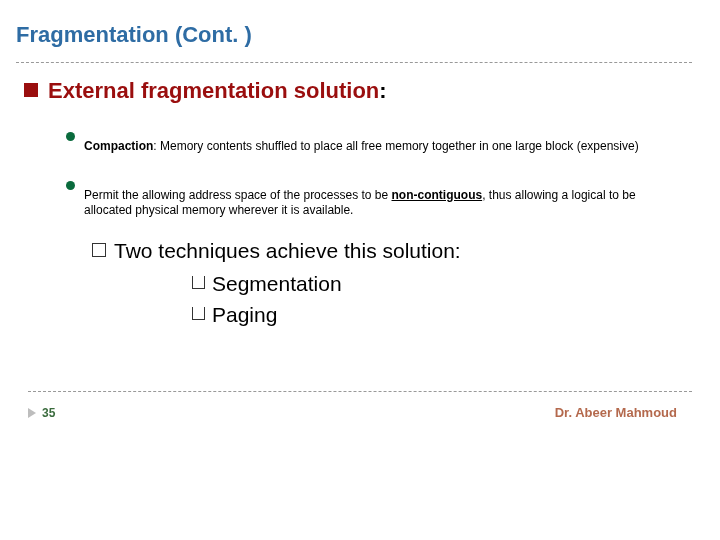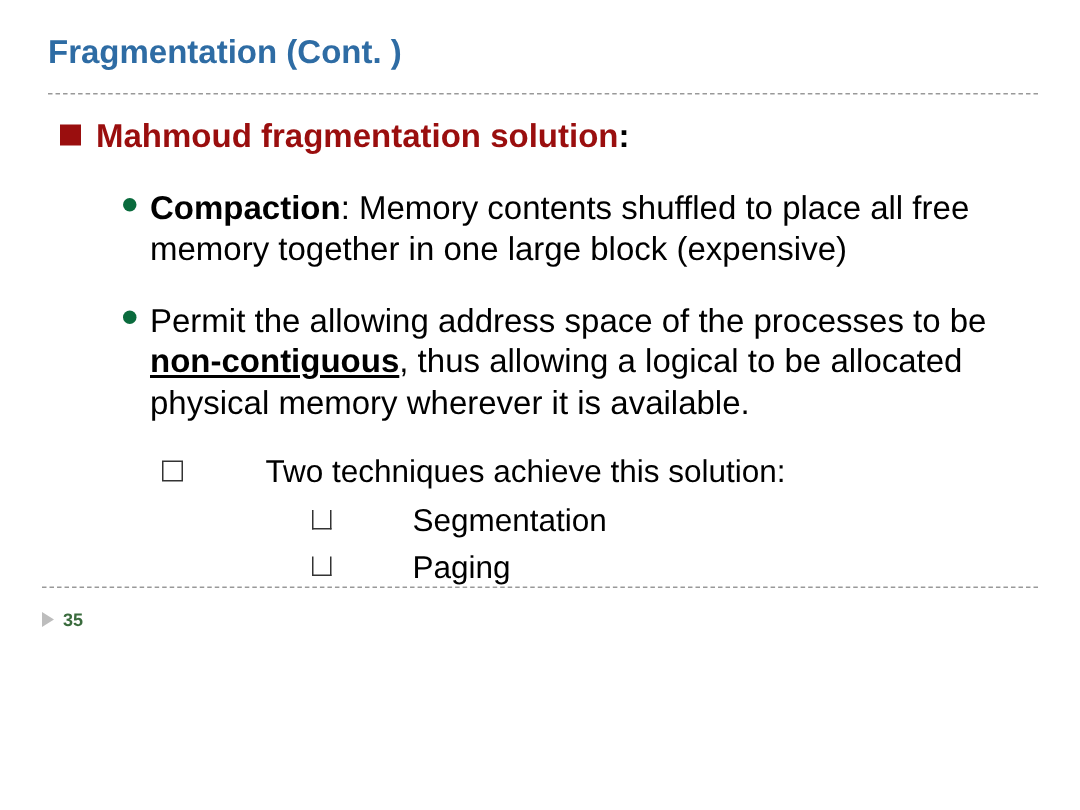--- a/index.html
+++ b/index.html
@@ -10,21 +10,21 @@
     background: #fff;
     font-family: Arial, Helvetica, sans-serif;
     color: #000;
     overflow: hidden;
   }
   .slide {
     position: relative;
     width: 720px;
     height: 428px;
     box-sizing: border-box;
-    padding: 22px 28px 18px 32px;
+    padding: 22px 28px 18px 16px;
   }
   .title {
     font-size: 22px;
     font-weight: bold;
     color: #2e6ca4;
     margin: 0 0 14px 0;
   }
   .dashed {
     border: none;
     border-top: 1px dashed #999;
@@ -64,34 +64,34 @@
   .dot {
     width: 9px;
     height: 9px;
     border-radius: 50%;
     background: #0a6b3d;
     flex: 0 0 auto;
     margin-top: 7px;
     margin-right: 9px;
   }
   .body {
-    font-size: 22px;
+    font-size: 12px;
     line-height: 1.25;
+    margin-top: 14px;
   }
   .bold { font-weight: bold; }
   .under { text-decoration: underline; }
   .inner-list {
     margin-top: 16px;
     padding-left: 68px;
   }
   .inner-row {
     display: flex;
     align-items: flex-start;
     margin-bottom: 8px;
-    gap: 47px;
   }
   .box-bullet {
     width: 14px;
     height: 14px;
     border: 1.5px solid #333;
     flex: 0 0 auto;
     margin-top: 5px;
     margin-right: 8px;
     box-sizing: border-box;
   }
@@ -158,21 +158,21 @@
 <div class="slide">
 
   <div class="title">Fragmentation (Cont. )</div>
   <hr class="dashed">
 
   <div class="content">
 
     <div class="row">
       <div class="square-bullet"></div>
       <div class="h2">
-        <span>Mahmoud fragmentation solution</span><span class="colon">:</span>
+        <span>External fragmentation solution</span><span class="colon">:</span>
       </div>
     </div>
 
     <div class="sub-list">
 
       <div class="sub-item">
         <div class="dot"></div>
         <div class="body">
           <span class="bold">Compaction</span><span>: Memory contents shuffled to place all free memory together in one large block (expensive)</span>
         </div>
@@ -206,15 +206,16 @@
 
   </div>
 
   <div class="footer-line"></div>
 
   <div class="footer-row">
     <div class="page">
       <div class="tri"></div>
       <div class="pagenum">35</div>
     </div>
+    <div class="author">Dr. Abeer Mahmoud</div>
   </div>
 
 </div>
 
 </body></html>

